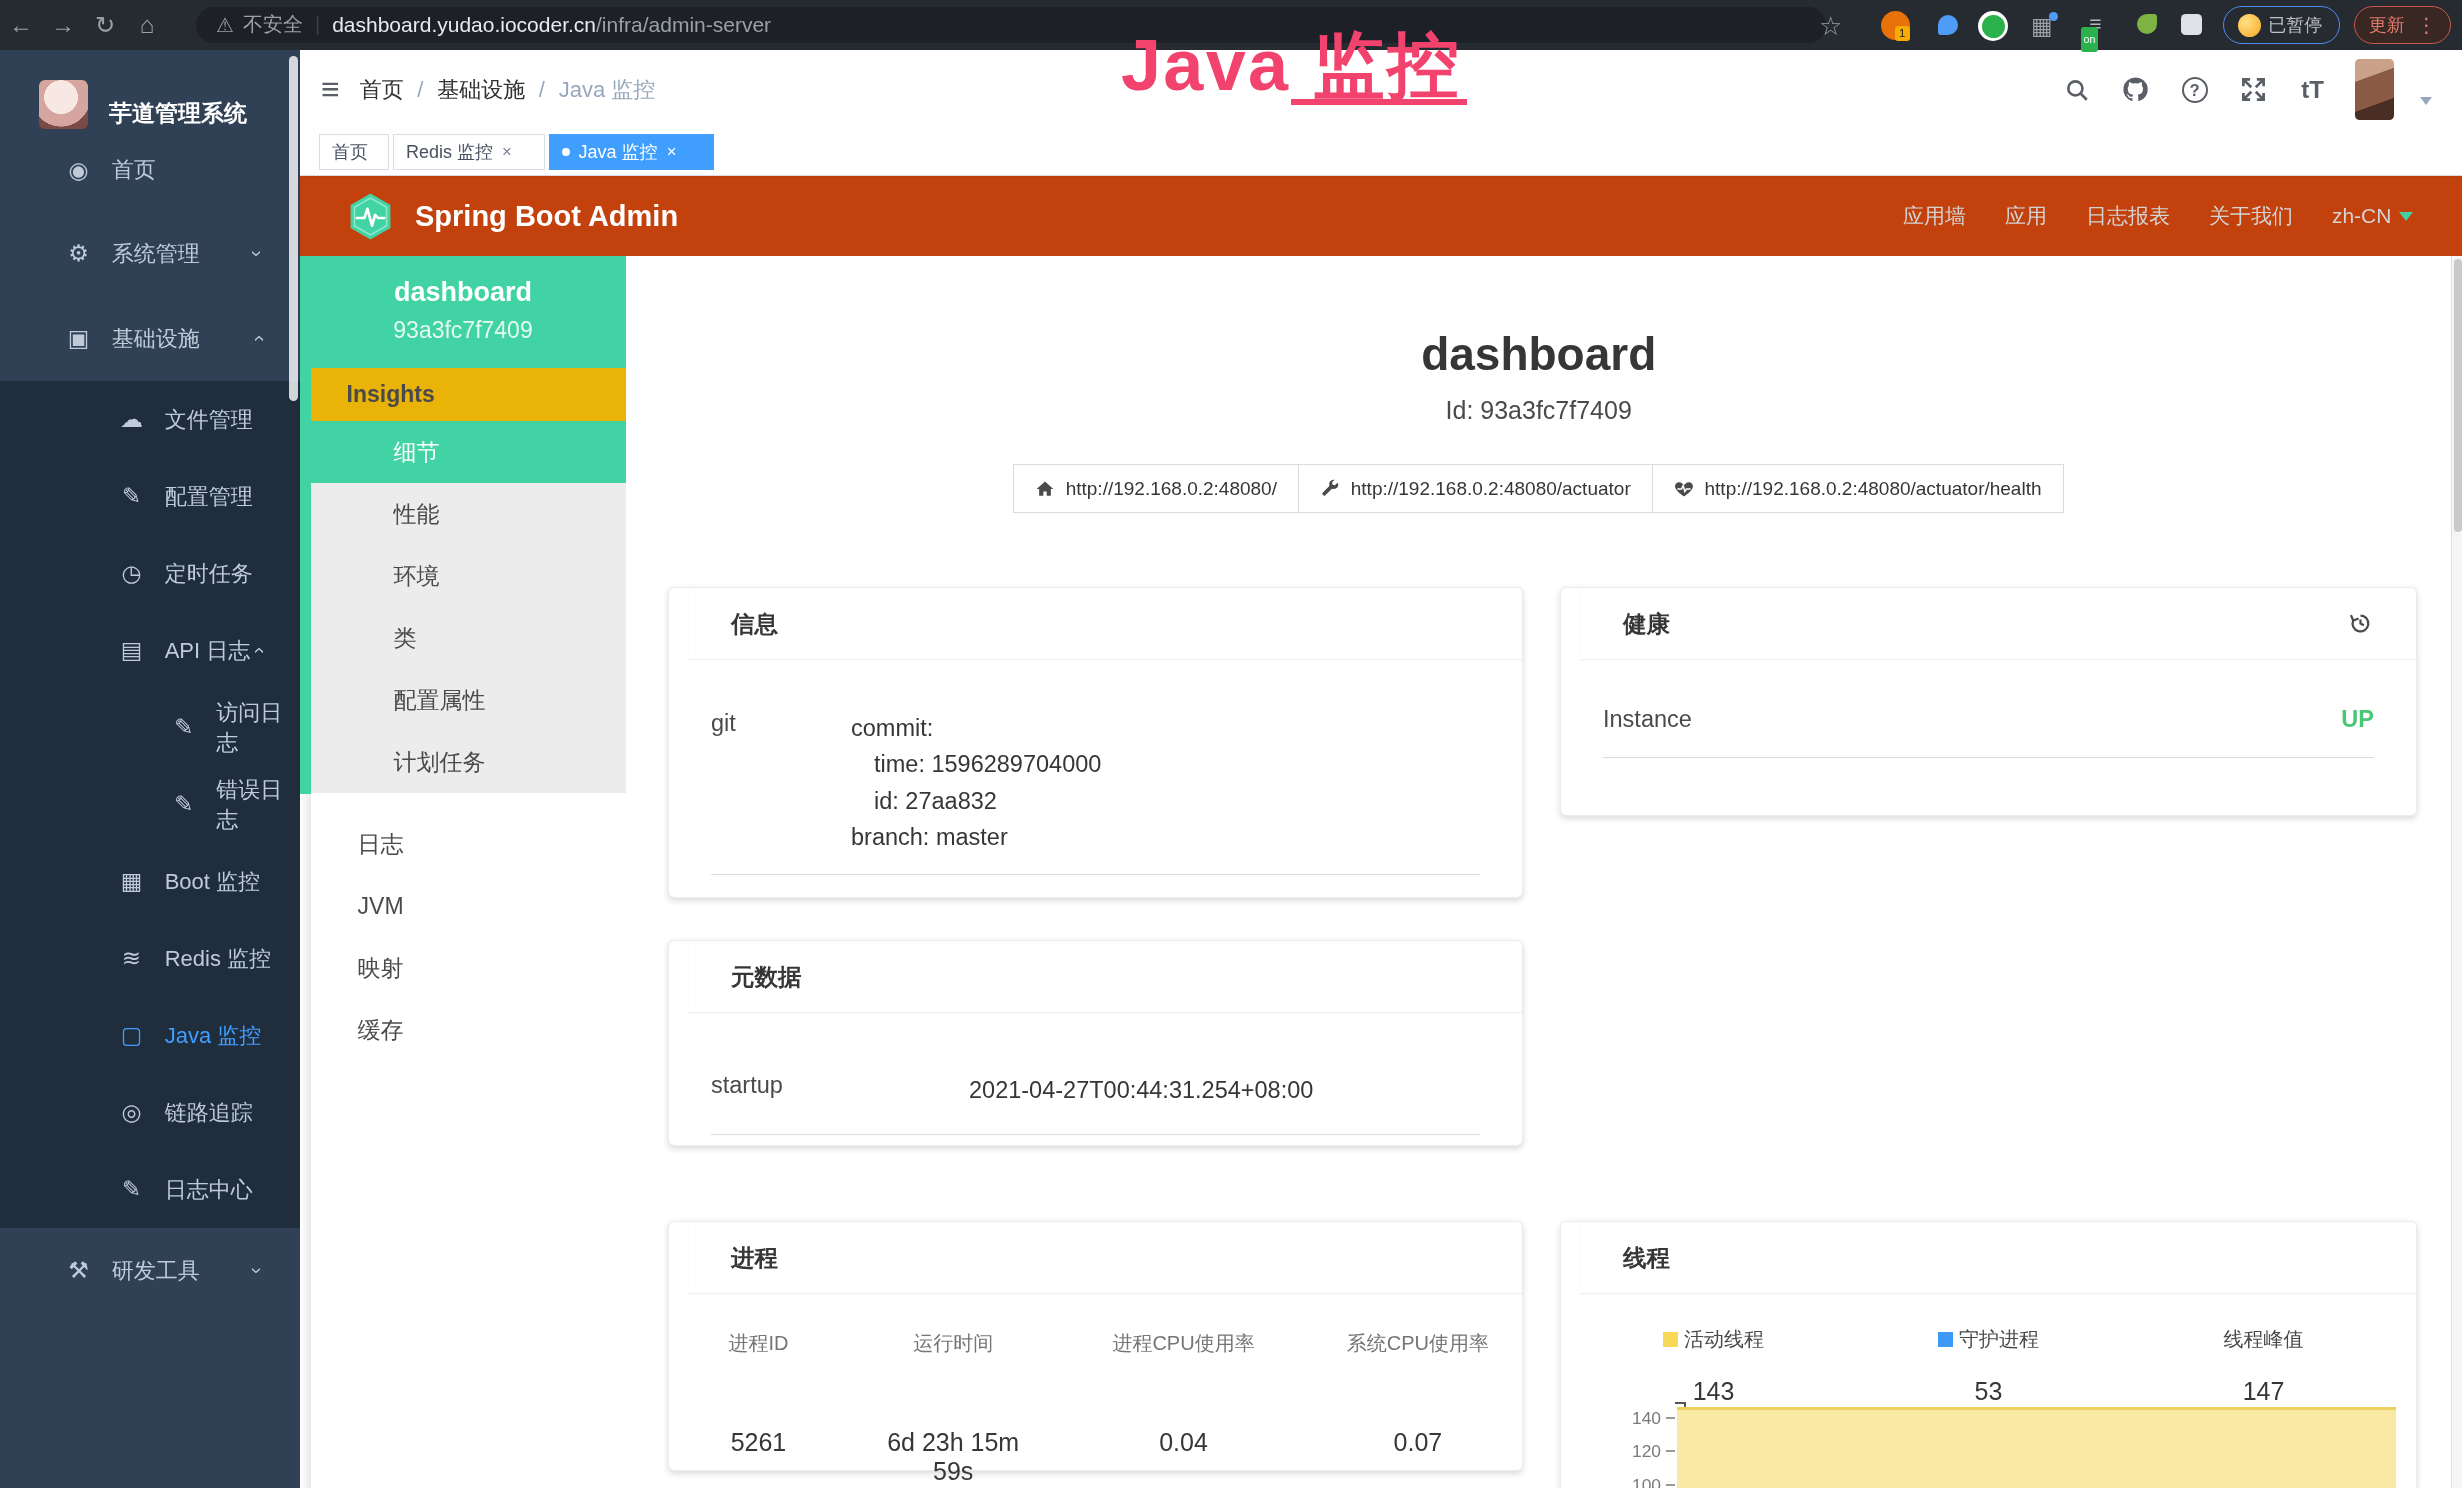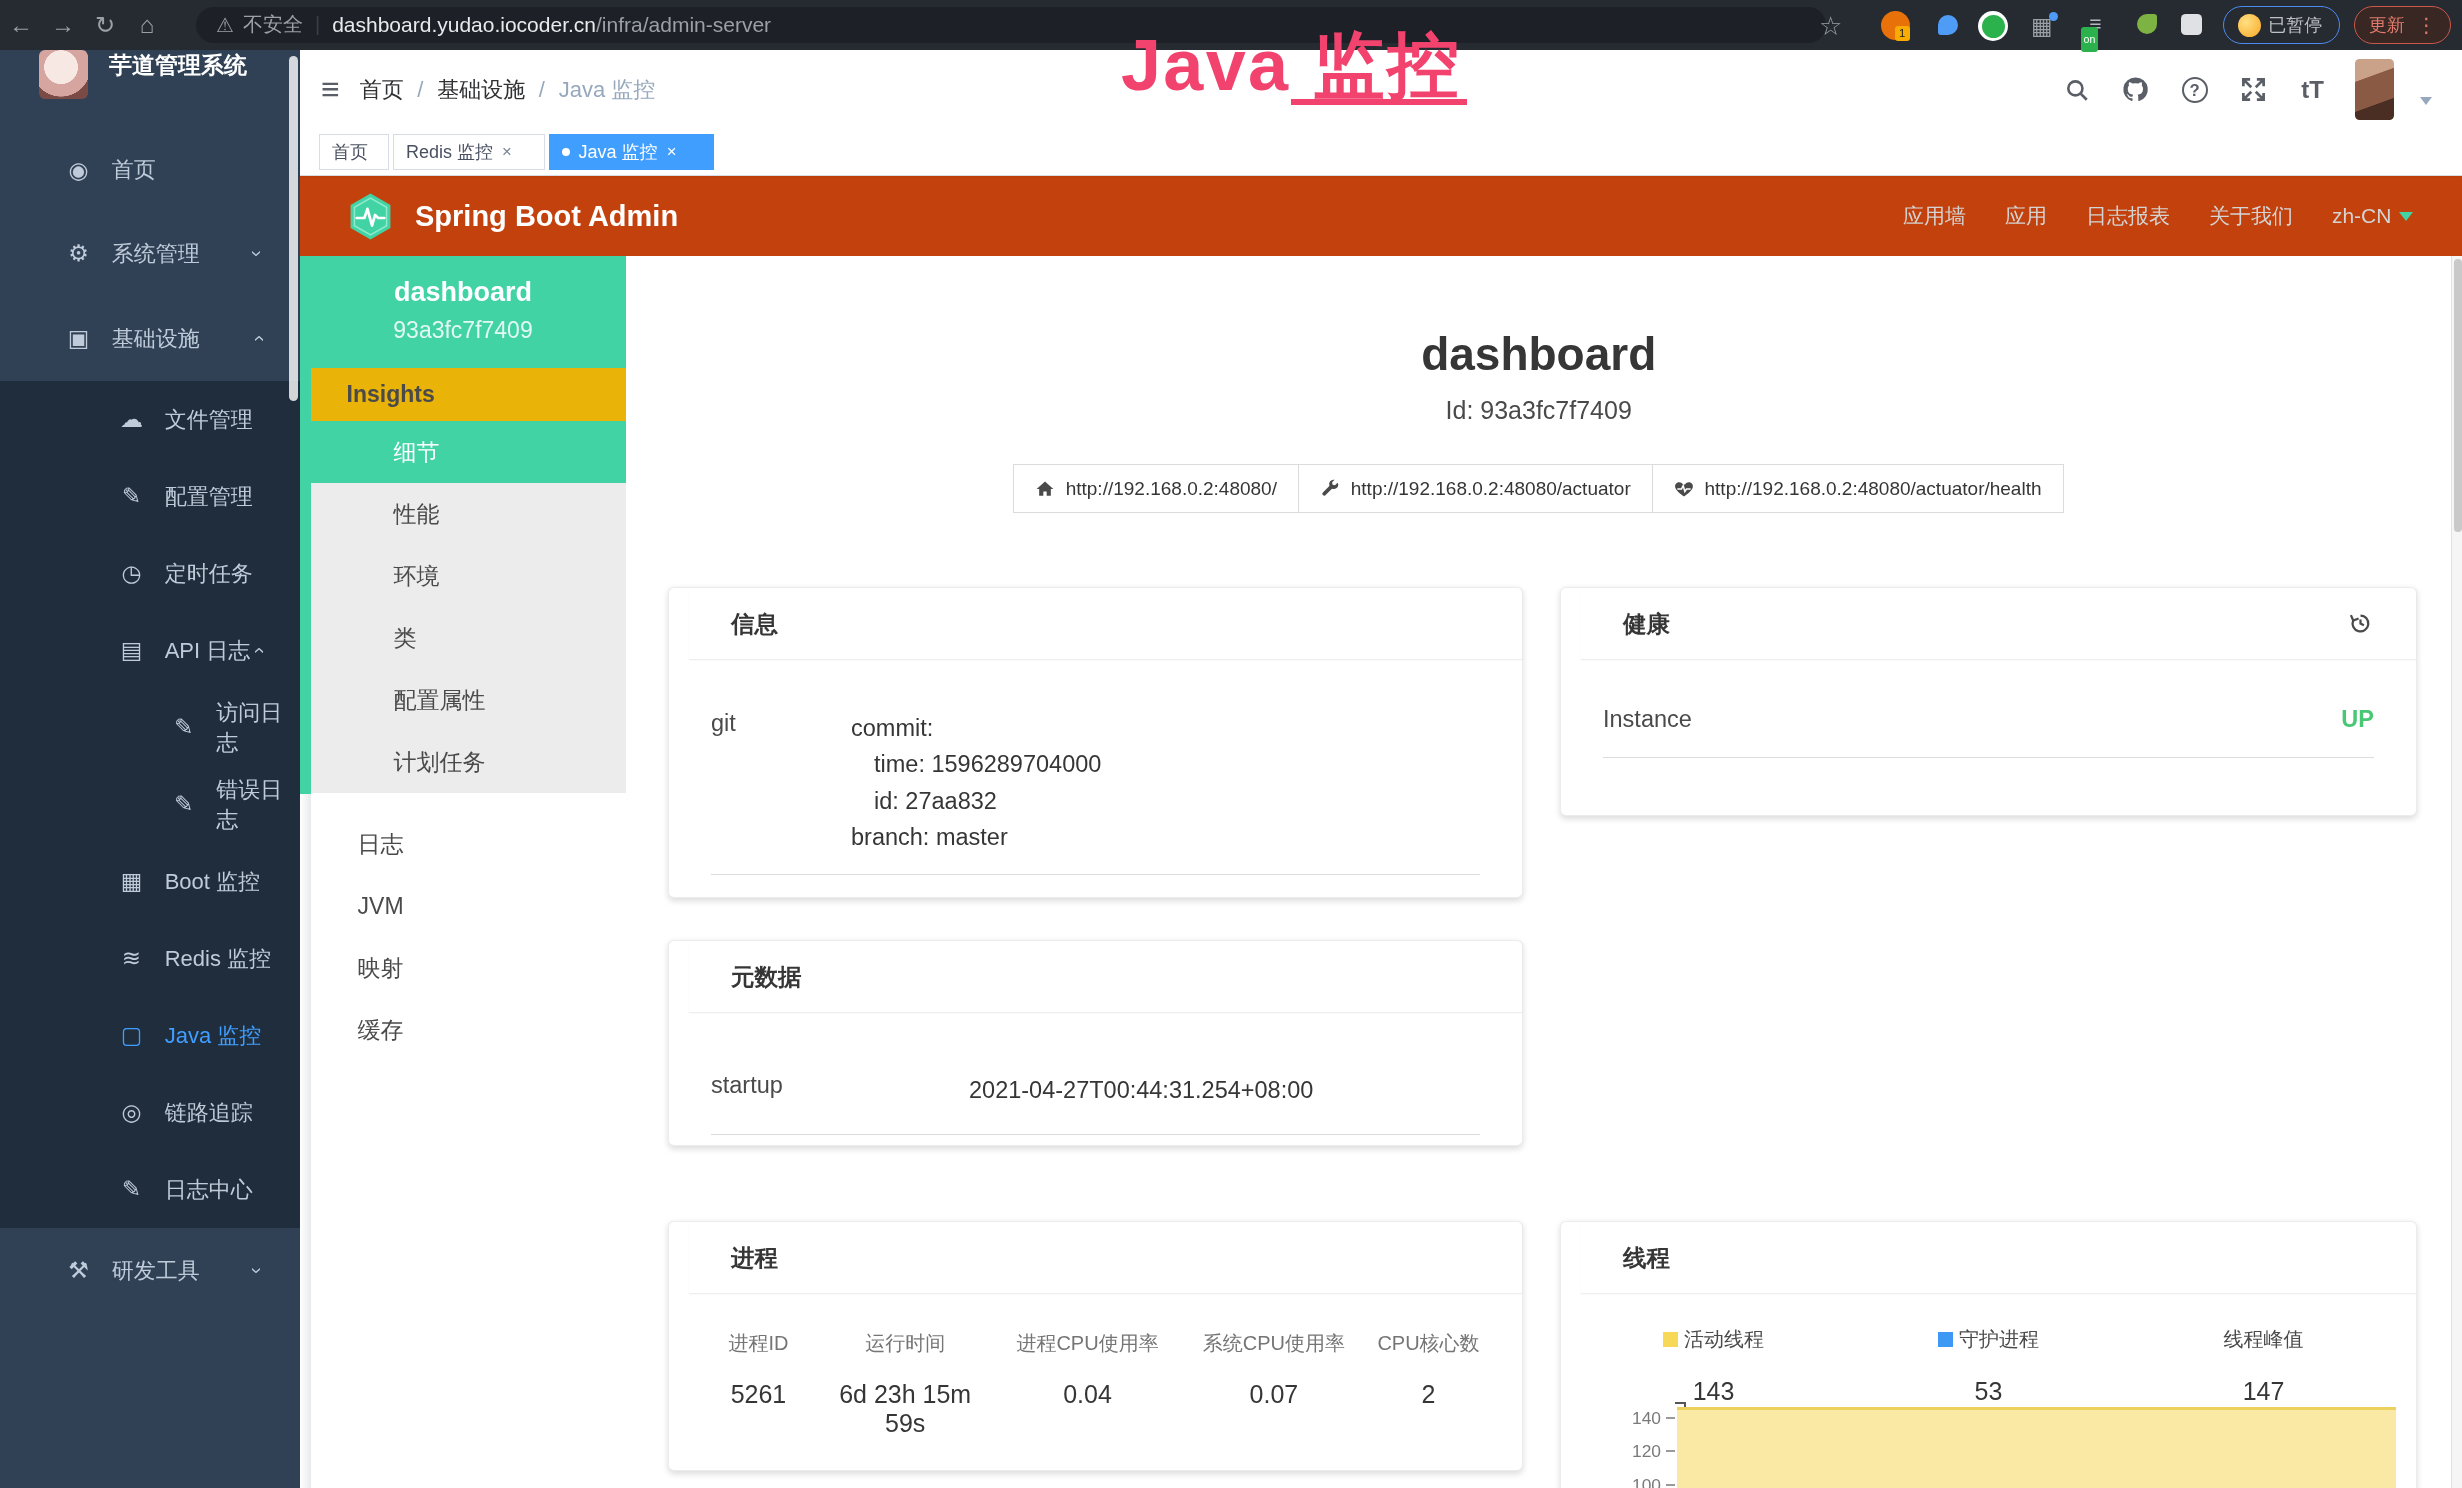--- a/index.html
+++ b/index.html
@@ -32,21 +32,21 @@
   .pill { position:absolute; top:6px; height:38px; border-radius:19px; display:flex; align-items:center; padding:0 13.7px; }
   .pill-paused { left:2223px; width:117px; border:1.5px solid #4d8bf0; }
   .pill-paused .emoji { width:23px; height:23px; border-radius:50%; background:radial-gradient(circle at 35% 35%, #ffe082, #f9a825); margin-right:7.6px; }
   .pill-paused .txt { color:#bdc1c6; font-size:18px; }
   .pill-update { left:2354px; width:97px; border:1.5px solid #c9584a; background:#392723; justify-content:space-between; }
   .pill-update .txt { color:#e07b6c; font-size:18px; }
   .pill-update .dots { color:#e07b6c; font-size:20px; }
 
   
   .vue-sidebar { position:absolute; left:0; top:50px; width:300px; bottom:0; background:#304156; z-index:2; }
-  .vlogo { height:79px; display:flex; align-items:flex-start; padding-left:39px; }
+  .vlogo { height:79px; display:flex; align-items:flex-end; padding-left:39px; }
   .vlogo .img { width:49px; height:49px; border-radius:6px; background:radial-gradient(circle at 45% 35%, #f7e8e4 0 40%, #d7a5a0 41% 70%, #7a4b46 71%); }
   .vlogo .t { color:#fff; font-size:23px; font-weight:bold; margin-left:21px; }
   .vrow { display:flex; align-items:center; color:#bfcbd9; font-size:22px; cursor:pointer; }
   .vrow .vicon { width:33px; text-align:center; color:#c0cbda; font-size:23px; margin-right:16.7px; }
   .vrow .vchev { margin-left:auto; margin-right:39px; color:#bfcbd9; font-size:20px; }
   .chev { display:inline-block; transform:rotate(90deg); }
   .chev.up { transform:rotate(-90deg); }
   .r-top { height:85px; padding-left:62px; }
   .r-top.first { height:82px; }
   .vsub { background:#1f2d3d; }
@@ -109,21 +109,21 @@
   .card { position:absolute; background:#fff; border-radius:6px; border:0.8px solid rgba(10,10,10,.08); box-shadow:0 2.3px 6.8px rgba(10,10,10,.14); }
   .card-h { height:72px; display:flex; align-items:center; padding:0 42px; font-size:23.5px; font-weight:bold; color:#363636; border-bottom:1.5px solid #efefef; box-shadow:0 0.8px 1.5px rgba(10,10,10,.06);margin-left:20px; }
   .card-h .hist { margin-left:auto; cursor:pointer; }
   .kv { display:flex; margin:0 42px; border-bottom:1.5px solid #dbdbdb; font-size:23.5px; color:#363636; }
   .kv .k { color:#4a4a4a; flex:0 0 140px; }
   .kv.wide .k { flex:0 0 258px; }
   .kv .v { flex:1; line-height:1.55; }
   .kv .v .line.indent { padding-left:23px; }
   .kv .up { margin-left:auto; color:#48c774; font-weight:bold; }
 
-  .ptable { margin:36px 30px 0; display:grid; grid-template-columns:15% 22% 24% 23% 16%; text-align:center; }
+  .ptable { margin:36px 30px 0; display:grid; grid-template-columns:15% 22% 24% 23% 16%; text-align:center;gap:48px; }
   .ptable .th { font-size:20px; color:#757575; }
   .ptable .td { font-size:25px; color:#363636; margin-top:23px; }
 
   .legend { margin:32px 15px 0; display:grid; grid-template-columns:1fr 1fr 1fr; text-align:center; }
   .legend .li { font-size:20px; color:#4a4a4a; display:flex; align-items:center; justify-content:center; gap:6px; }
   .legend .sq { width:15px; height:15px; display:inline-block; }
   .legend .val { font-size:25px; color:#363636; margin-top:24px; }
   .chart { position:absolute; left:0; top:180px; right:0; bottom:0; }
   .ytick { position:absolute; width:68px; text-align:right; font-size:17.4px; color:#7a7a7a; }
   .ytick::after { content:""; position:absolute; right:-13.7px; top:9px; width:9px; height:2.3px; background:#9a9a9a; }

